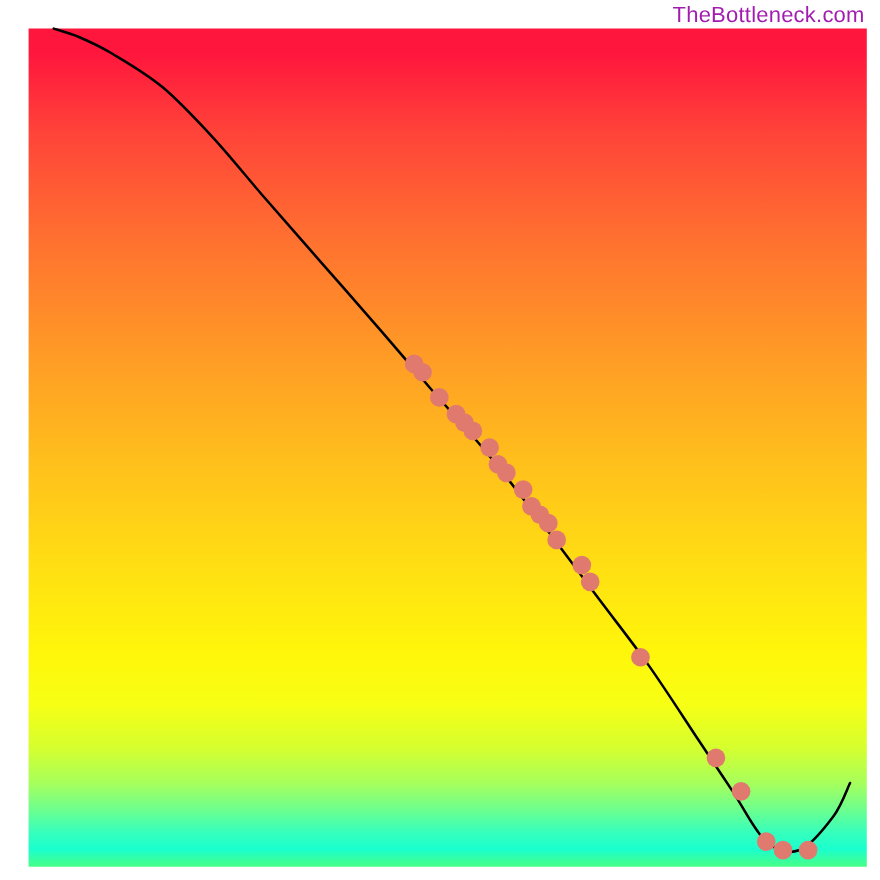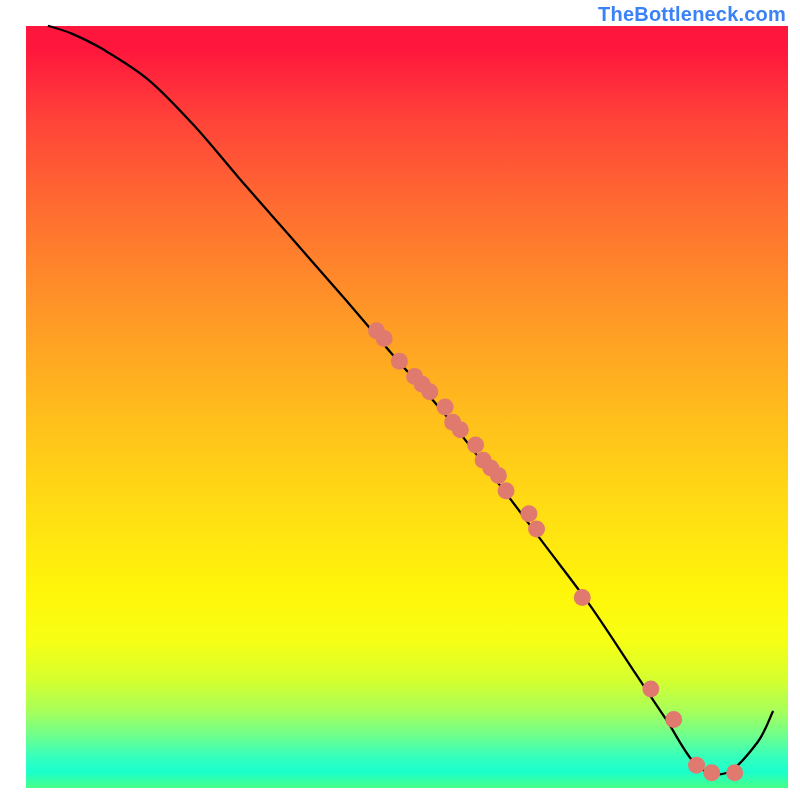--- a/index.html
+++ b/index.html
@@ -44,23 +44,23 @@
     border-left: 26px solid #ffffff;
     border-right: 12px solid #ffffff;
     border-bottom: 12px solid #ffffff;
     box-sizing: border-box;
     pointer-events: none;
   }
   .watermark {
     position: absolute;
     top: 3px;
     right: 14px;
-    color: #3b82f6;
+    color: #a21caf;
     font-size: 20px;
-    font-weight: 700;
+    font-weight: 400;
     letter-spacing: 0.2px;
     pointer-events: none;
   }
   svg.overlay {
     position: absolute;
     inset: 0;
     width: 800px;
     height: 800px;
   }
   .curve-path {

